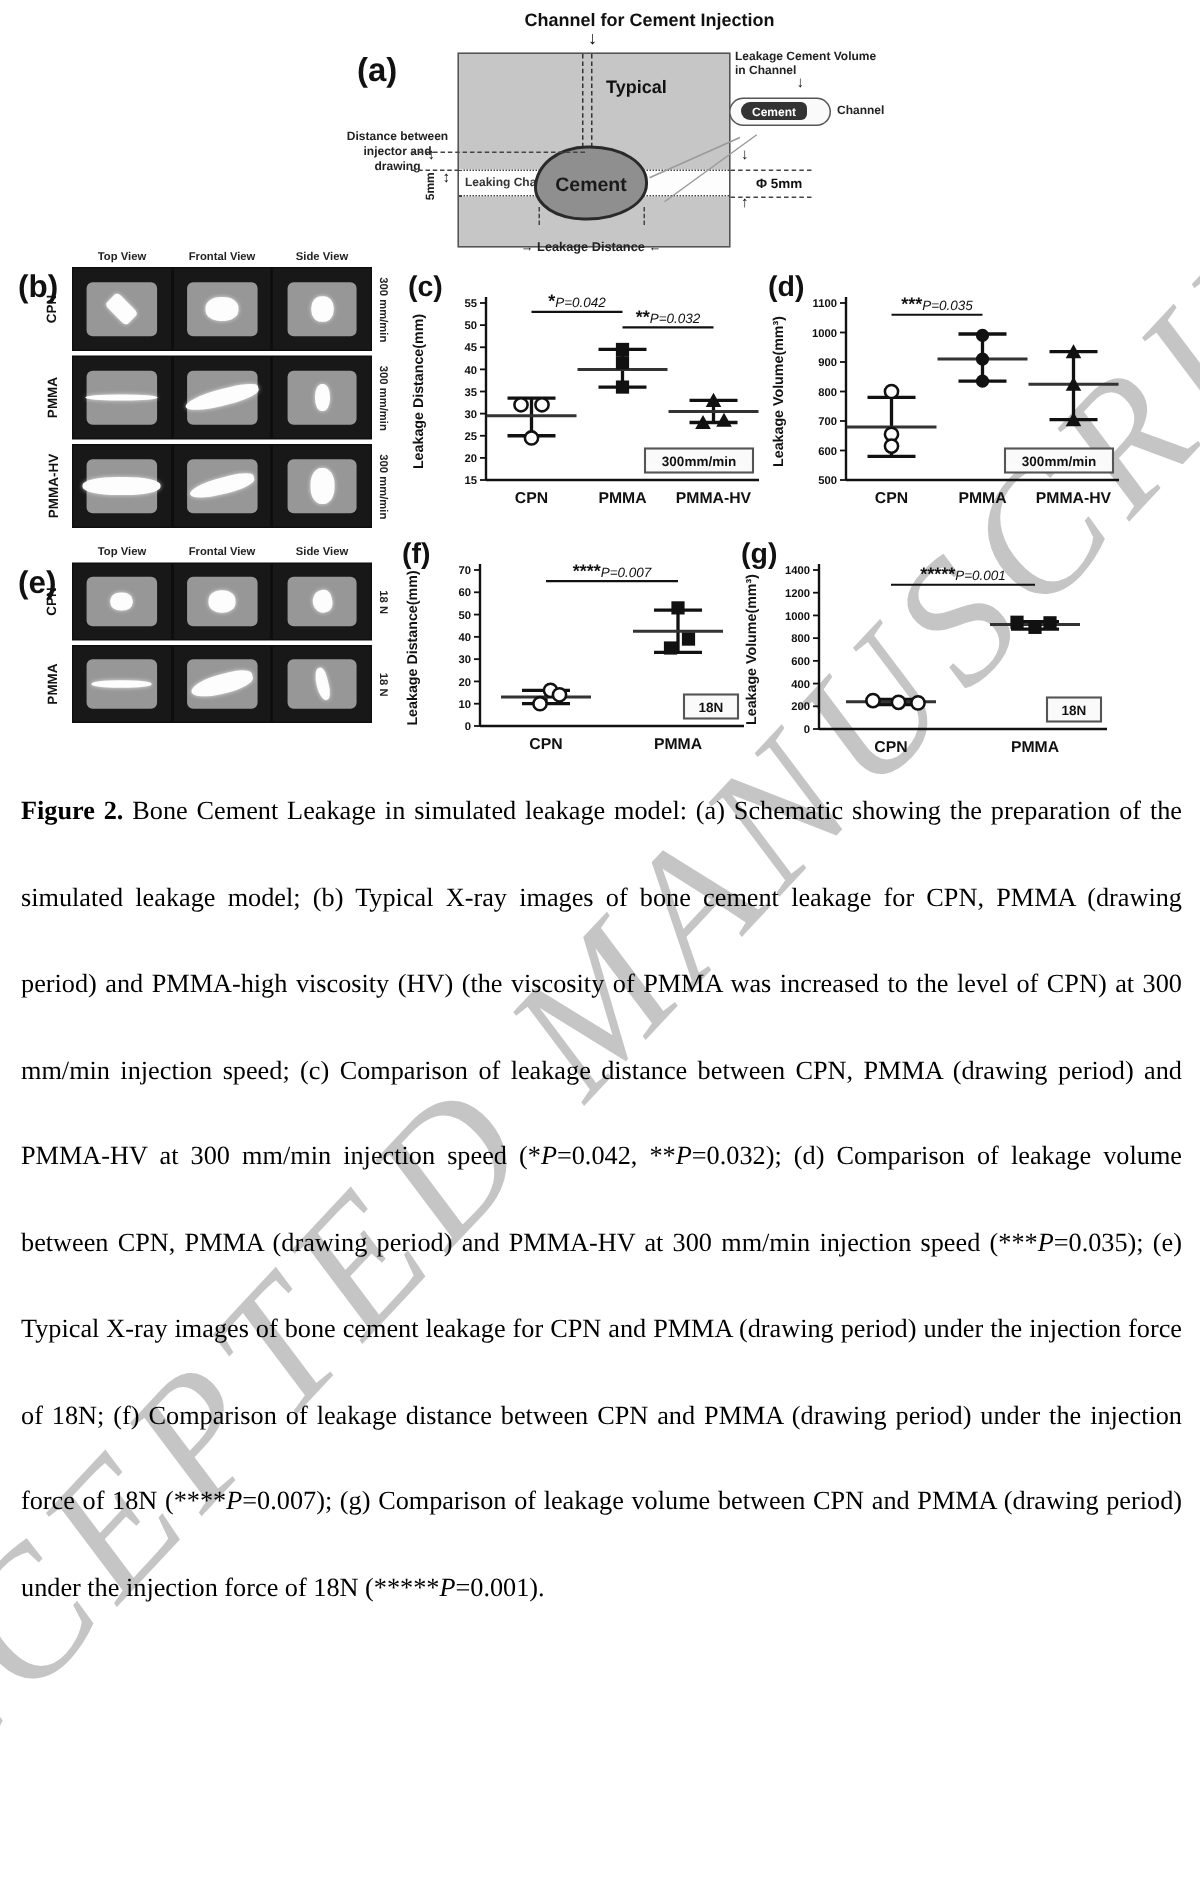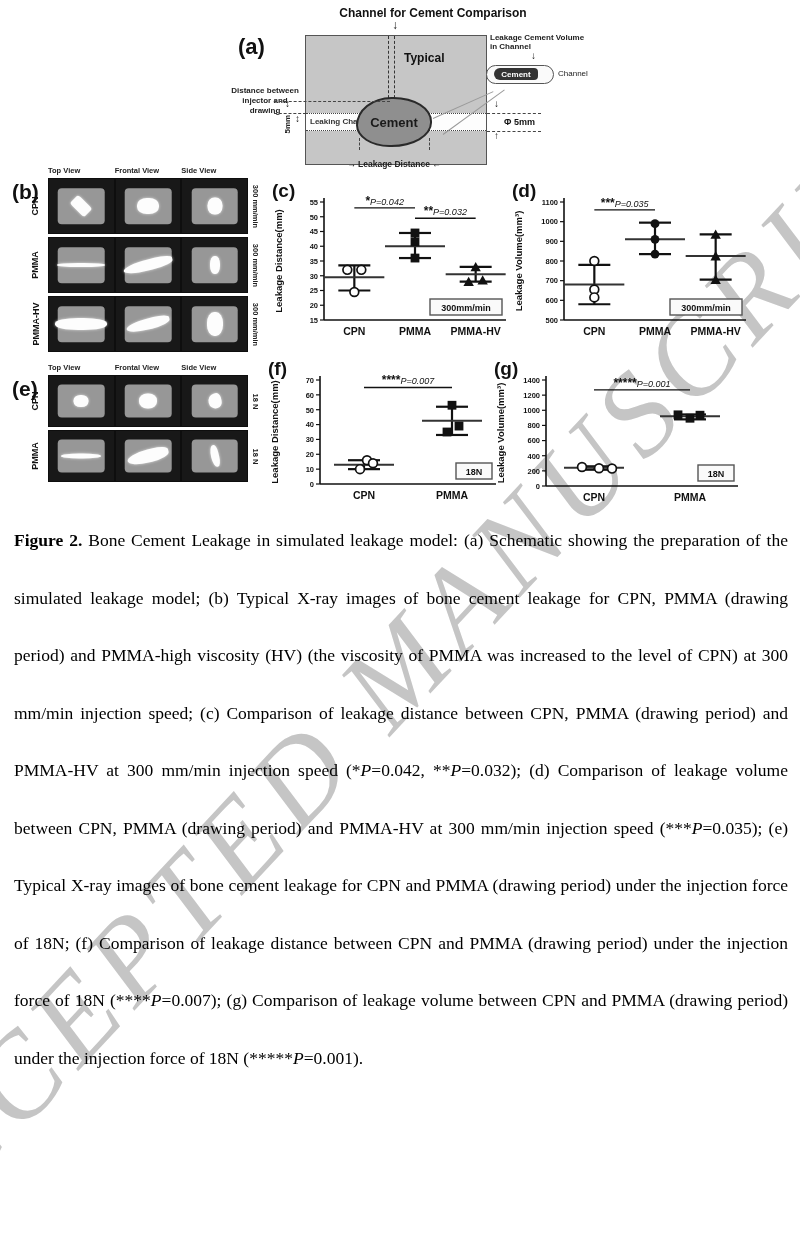--- a/index.html
+++ b/index.html
@@ -43,31 +43,31 @@
   .pa-phidash2 { left:259px; top:125px; width:54px; border-top:1px dashed #444; }
   .pa-phidown { left:266px; top:92px; font-size:10px; color:#111; }
   .pa-phiup { left:266px; top:124px; font-size:10px; color:#111; }
   .pa-philabel { left:276px; top:111px; font-size:9px; font-weight:bold; color:#111; }
   .pa-lcv { left:262px; top:27px; width:96px; text-align:left; font-size:8px; font-weight:bold; color:#222; line-height:9px; }
   .pa-lcvarrow { left:303px; top:44px; font-size:10px; color:#111; }
   .pa-cyl { left:258px; top:59px; width:68px; height:19px; background:#fafafa; border:1.5px solid #555; border-radius:10px; }
   .pa-cylfill { position:absolute; left:7px; top:2px; width:44px; height:12px; background:#333;
                 border-radius:6px 4px 4px 6px; color:#fff; font-size:8px; font-weight:bold;
                 display:flex; align-items:center; justify-content:center; }
-  .pa-cylchannel { left:330px; top:63px; font-size:8px; font-weight:normal; color:#222;text-align:center; }
+  .pa-cylchannel { left:330px; top:63px; font-size:8px; font-weight:bold; color:#222;text-align:center; }
   .pa-lead1 { left:205px; top:112px; width:66px; border-top:1px solid #9a9a9a; transform:rotate(-24deg); transform-origin:left center; }
   .pa-lead2 { left:215px; top:128px; width:76px; border-top:1px solid #9a9a9a; transform:rotate(-36deg); transform-origin:left center; }
 
   
   .xgrid { position:absolute; }
   #gridB { left:12px; top:166px; width:256px; }
   #gridE { left:12px; top:363px; width:256px; }
   .xg-plabel { position:absolute; left:0; font-size:21px; font-weight:bold; color:#111; }
   .xg-headers { display:flex; margin-left:36px; width:200px; }
-  .xg-headers span { flex:1; text-align:left; font-size:7.5px; font-weight:bold; color:#222; }
+  .xg-headers span { flex:1; text-align:center; font-size:7.5px; font-weight:bold; color:#222; }
   .xg-row { display:flex; align-items:stretch; margin-top:3px; margin-left:10px; }
   .xg-rowlabel { width:26px; display:flex; align-items:center; justify-content:center; }
   .xg-rowlabel span { transform:rotate(-90deg); font-size:9px; font-weight:bold; color:#111; white-space:nowrap; }
   .xg-cells { display:flex; width:200px; background:#0e0e0e; gap:2px; padding:1px; }
   .xg-cell { flex:1; position:relative; background:#181818; }
   .xg-block { position:absolute; left:50%; top:50%; transform:translate(-50%,-50%);
               width:72%; height:66%; background:#979797; border-radius:4px; }
   .xg-blob { position:absolute; left:50%; top:50%; background:#fdfdfd; border-radius:45%;
              box-shadow:0 0 3px rgba(255,255,255,.7); }
   .xg-side { width:16px; display:flex; align-items:center; justify-content:center; }
@@ -87,21 +87,21 @@
 </style>
 </head>
 <body>
 
 <div id="page">
 
   <div class="watermark">ACCEPTED MANUSCRIPT</div>
 
   <div id="panelA" class="layer">
     <div class="pa-abs pa-label">(a)</div>
-    <div class="pa-abs pa-title">Channel for Cement Comparison</div>
+    <div class="pa-abs pa-title">Channel for Cement Injection</div>
     <div class="pa-abs pa-titlearrow">↓</div>
     <div class="pa-abs pa-box"></div>
     <div class="pa-abs pa-channel"></div>
     <div class="pa-abs pa-strip"></div>
     <div class="pa-abs pa-sawbones">Typical</div>
     <div class="pa-abs pa-leakingchannel">Leaking Channel</div>
     <div class="pa-abs pa-cloud">
       <span>Cement</span>
     </div>
     <div class="pa-abs pa-dim-l"></div>

